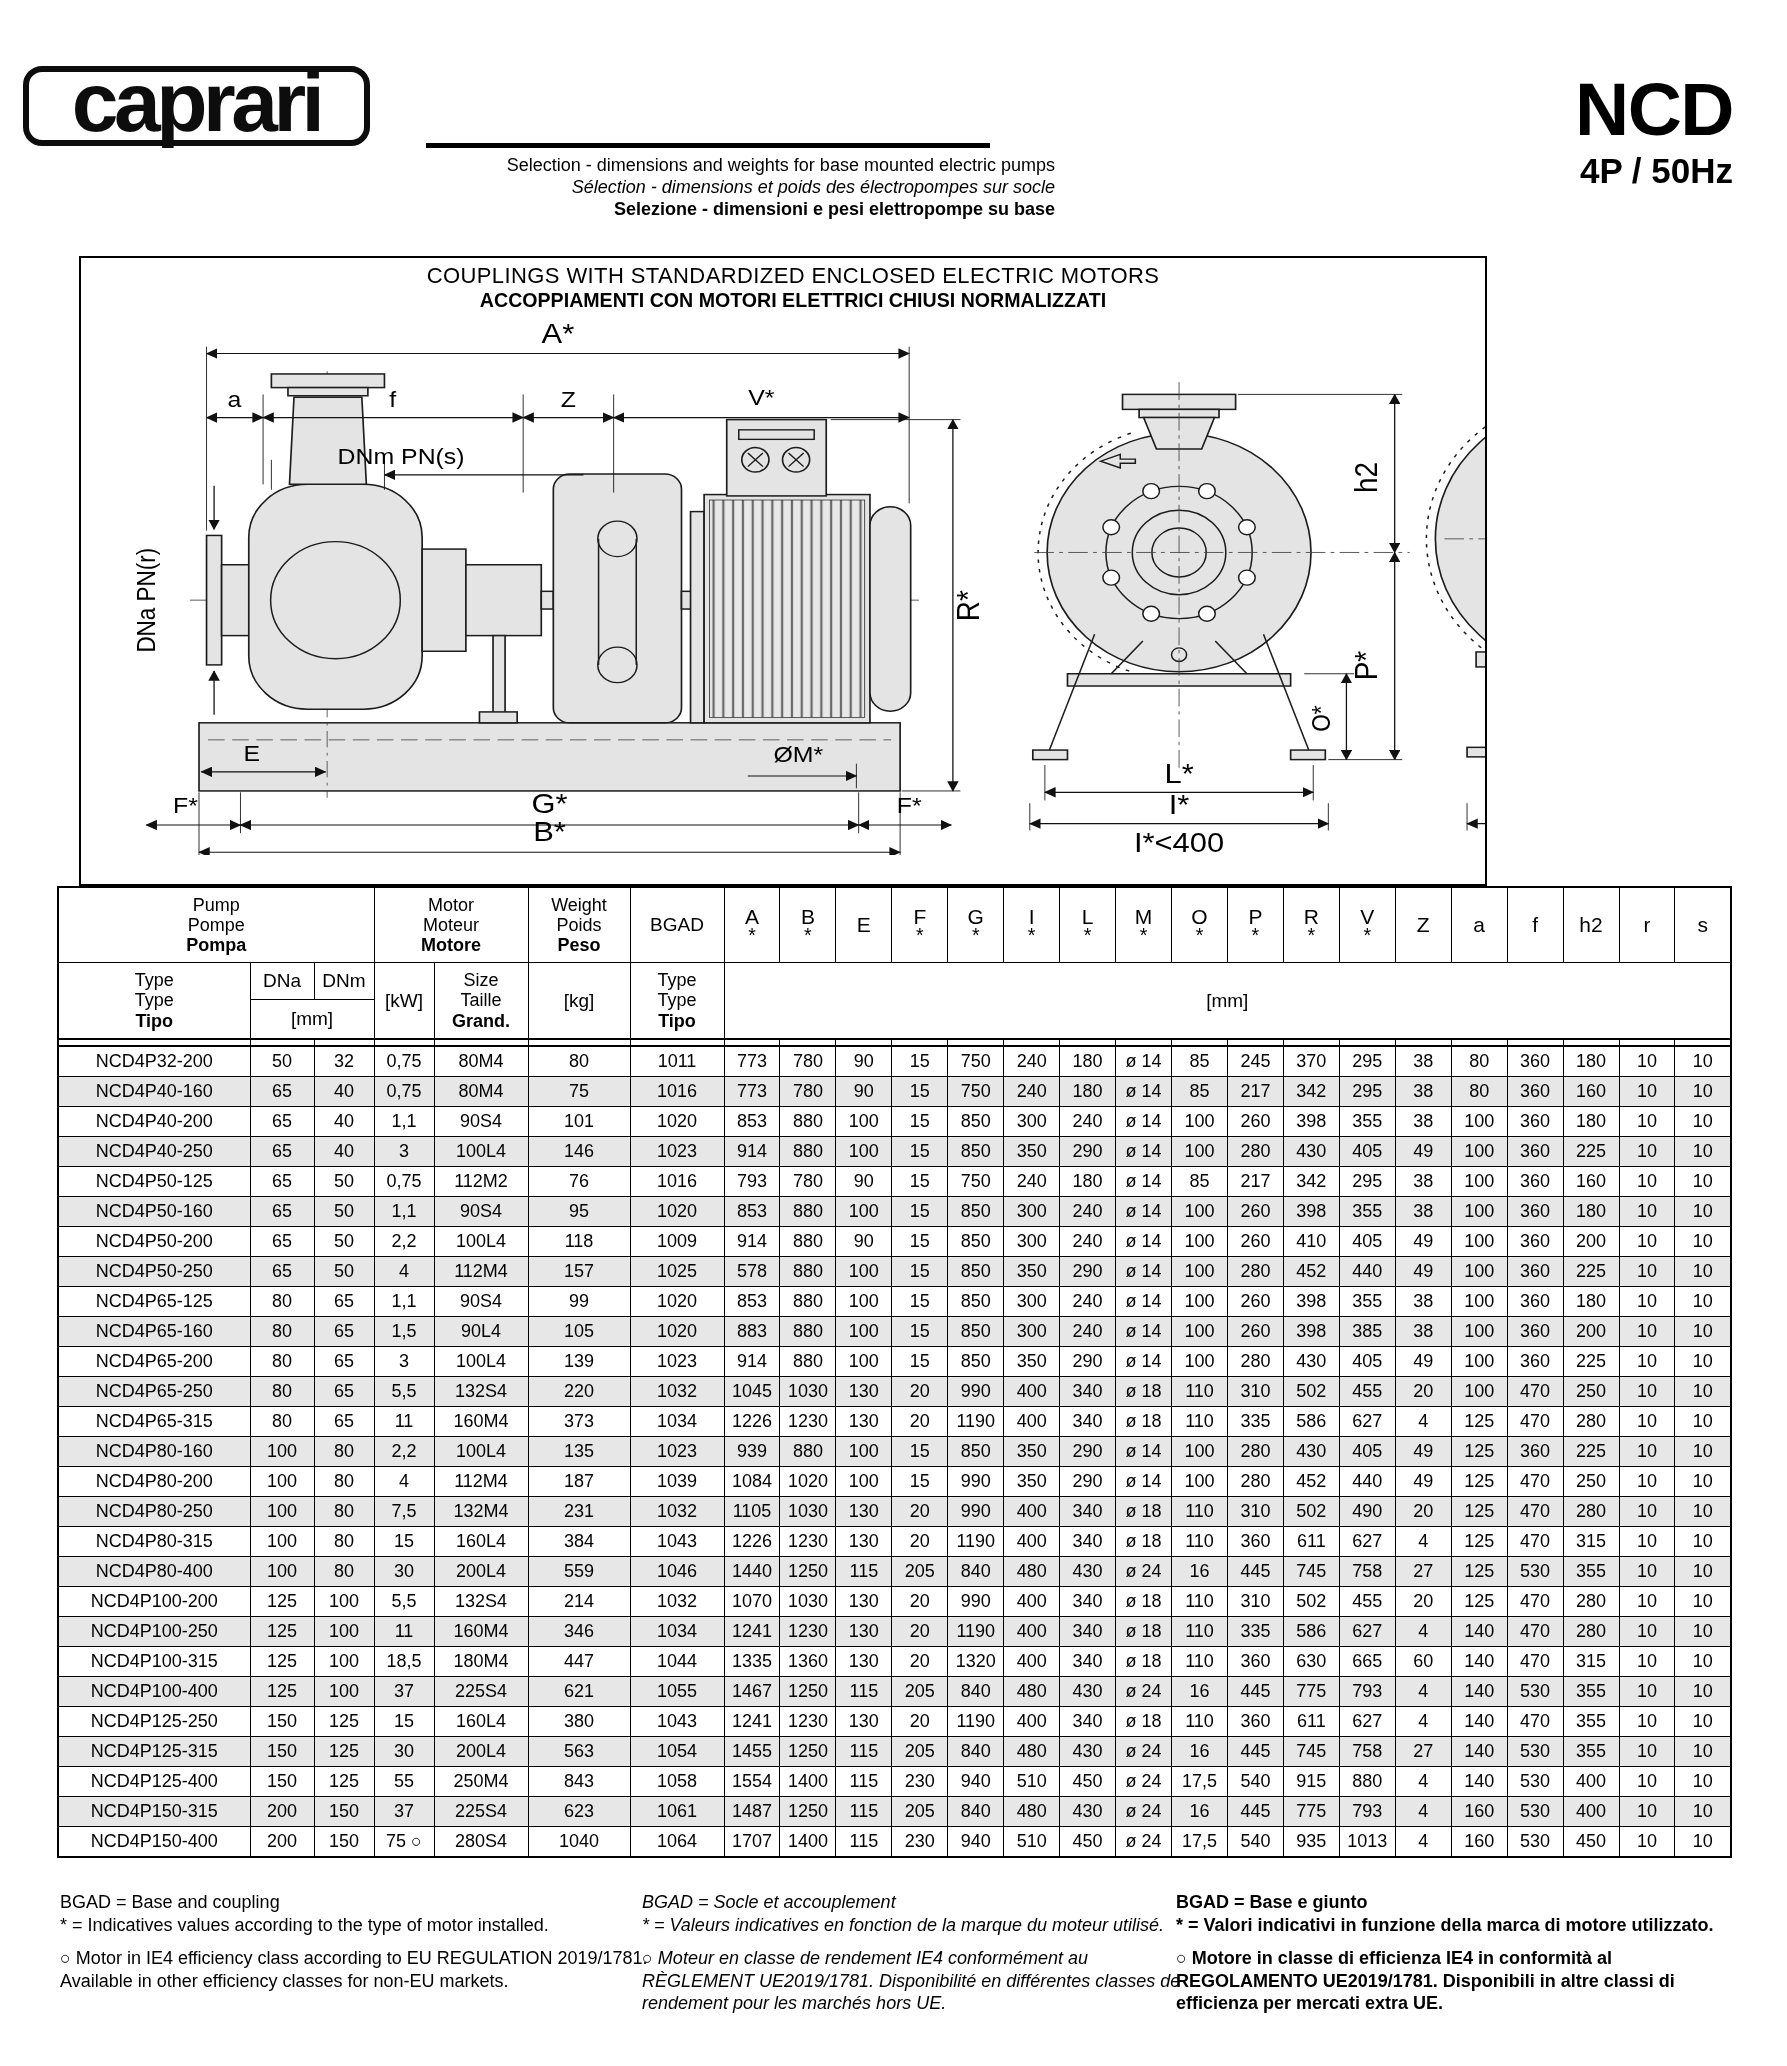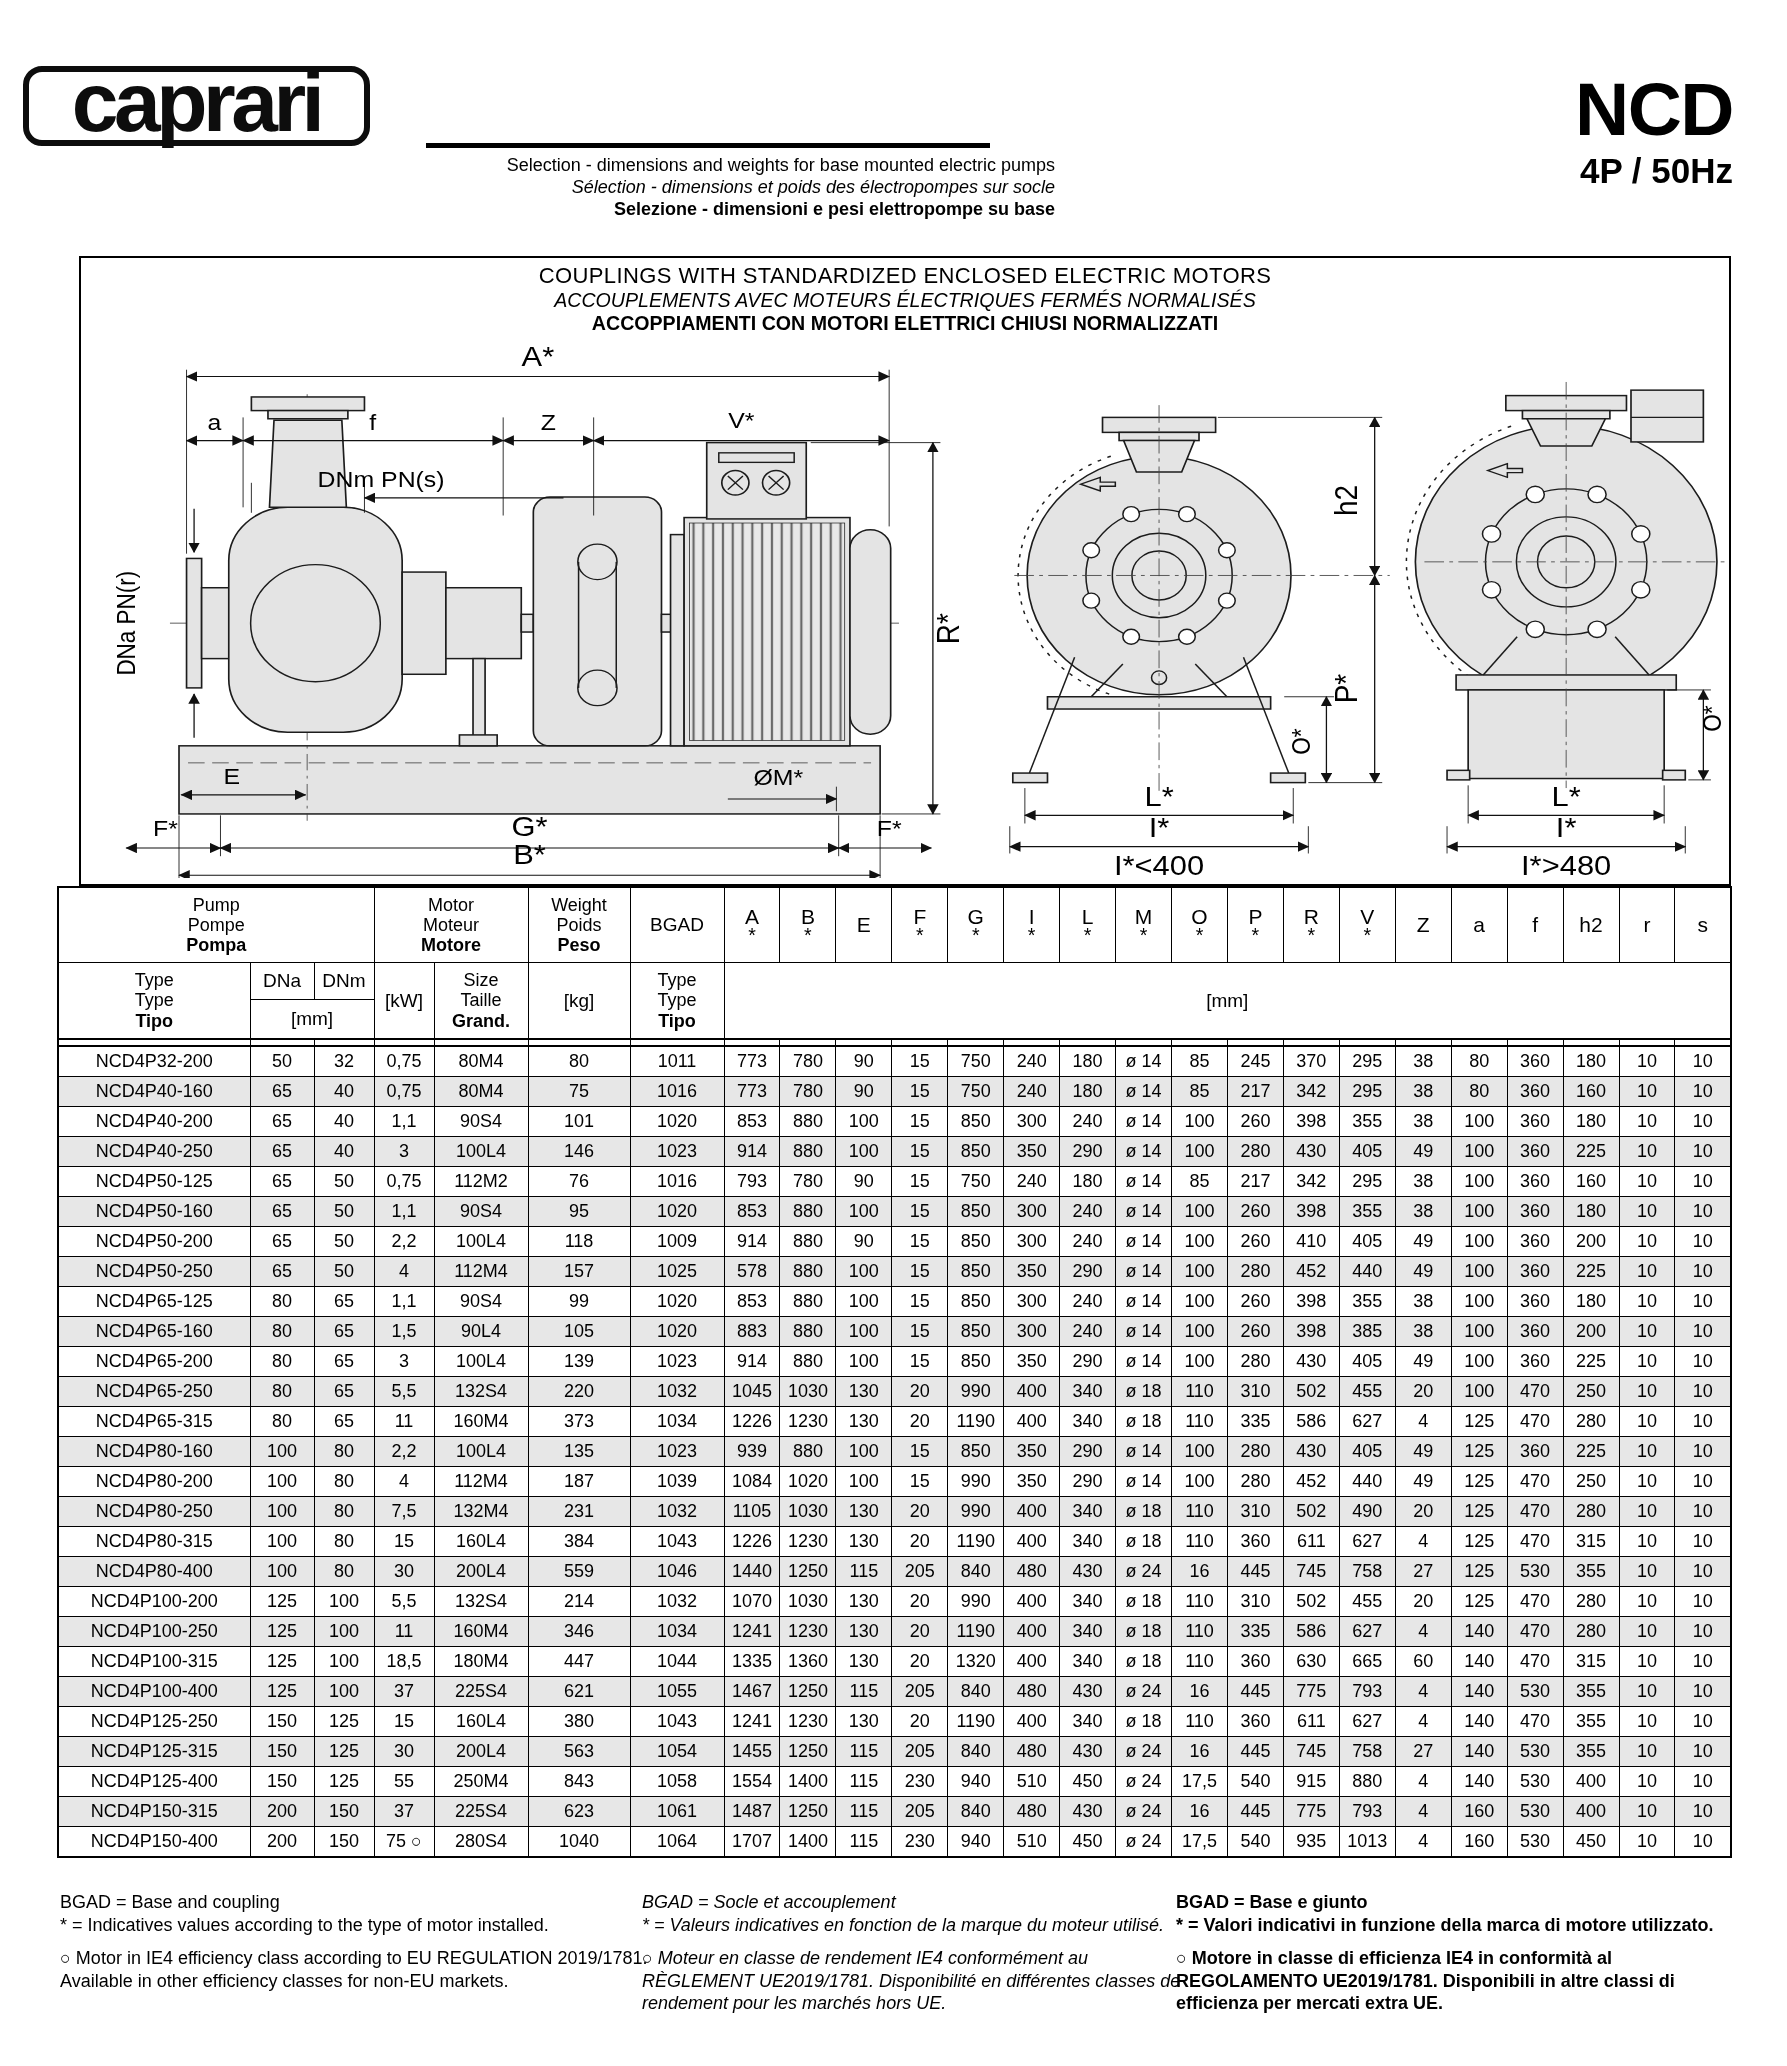--- a/index.html
+++ b/index.html
@@ -22,22 +22,22 @@
   .subtitles { position:absolute; left:362px; top:155px; width:693px; text-align:right; line-height:1.22; }
   .sub-en { font-size:18px; }
   .sub-fr { font-size:18px; font-style:italic; }
   .sub-it { font-size:18px; font-weight:bold; }
   .brand-right { position:absolute; right:54px; top:72px; text-align:right; line-height:1; }
   .brand-ncd { font-size:75px; font-weight:bold; letter-spacing:-1.5px; }
   .brand-hz  { font-size:35px;  font-weight:bold; margin-top:6px; }
 
   
   .drawbox {
-    position:absolute; left:79px; top:256px; width:1652px; height:630px;
-    border:2.3px solid #000; box-sizing:border-box; overflow:hidden;
+    position:absolute; left:79px; top:256px; width:1408px; height:630px;
+    border:2.3px solid #000; box-sizing:border-box; overflow:hidden;padding-left:20px;
   }
   .dtitles { text-align:center; padding-top:5.3px; line-height:1.18; }
   .dt-en { font-size:22px; letter-spacing:0.4px; }
   .dt-fr { font-size:19.6px; font-style:italic; }
   .dt-it { font-size:19.6px; font-weight:bold; }
   svg.draw { display:block; margin-top:1.5px; }
   svg.draw text { font-family:"Liberation Sans", sans-serif; fill:#000; }
   .pf  { fill:#e4e4e4; stroke:#1c1c1c; stroke-width:2.2; }
   .pl  { fill:none; stroke:#1c1c1c; stroke-width:2; }
   .hole{ fill:#fff;  stroke:#1c1c1c; stroke-width:2; }
@@ -95,21 +95,20 @@
     <div class="sub-it">Selezione - dimensioni e pesi elettropompe su base</div>
   </div>
   <div class="brand-right">
     <div class="brand-ncd">NCD</div>
     <div class="brand-hz">4P / 50Hz</div>
   </div>
 
   <div class="drawbox">
     <div class="dtitles">
       <div class="dt-en">COUPLINGS WITH STANDARDIZED ENCLOSED ELECTRIC MOTORS</div>
-      <div class="dt-fr">ACCOUPLEMENTS AVEC MOTEURS ÉLECTRIQUES FERMÉS NORMALISÉS</div>
       <div class="dt-it">ACCOPPIAMENTI CON MOTORI ELETTRICI CHIUSI NORMALIZZATI</div>
     </div>
 
     <svg class="draw" width="1648" height="541" viewBox="0 0 2186 794" preserveAspectRatio="none">
       <defs>
         <marker id="mA" viewBox="0 0 10 10" refX="9.3" refY="5" markerWidth="9" markerHeight="9" orient="auto-start-reverse">
           <path d="M0,0 L10,5 L0,10 z" fill="#111"></path>
         </marker>
         <pattern id="fins" width="13" height="8" patternUnits="userSpaceOnUse">
           <rect width="13" height="8" fill="#e8e8e8"></rect>

